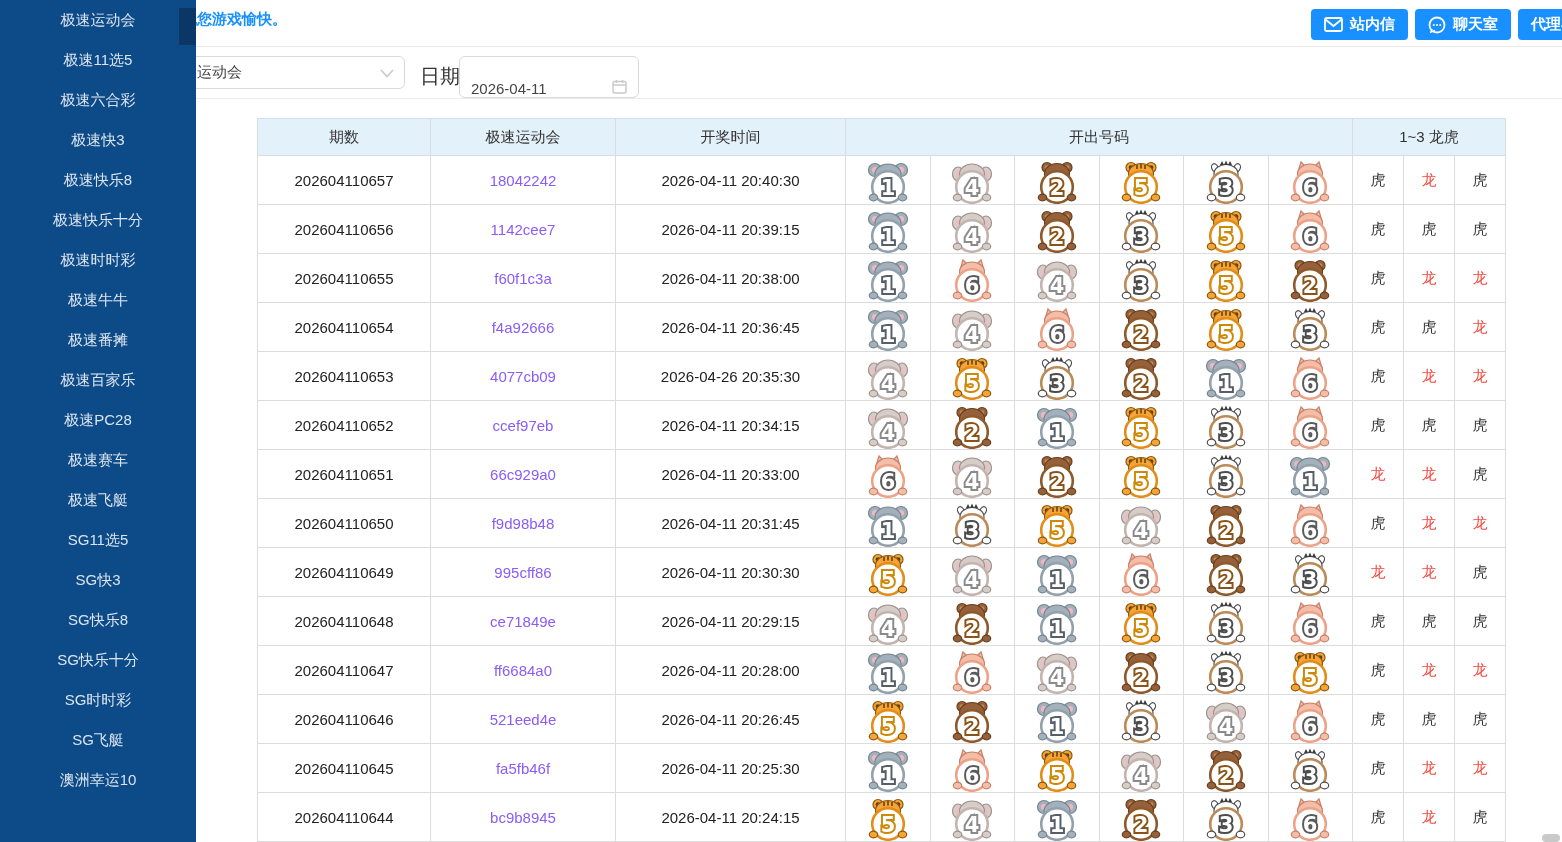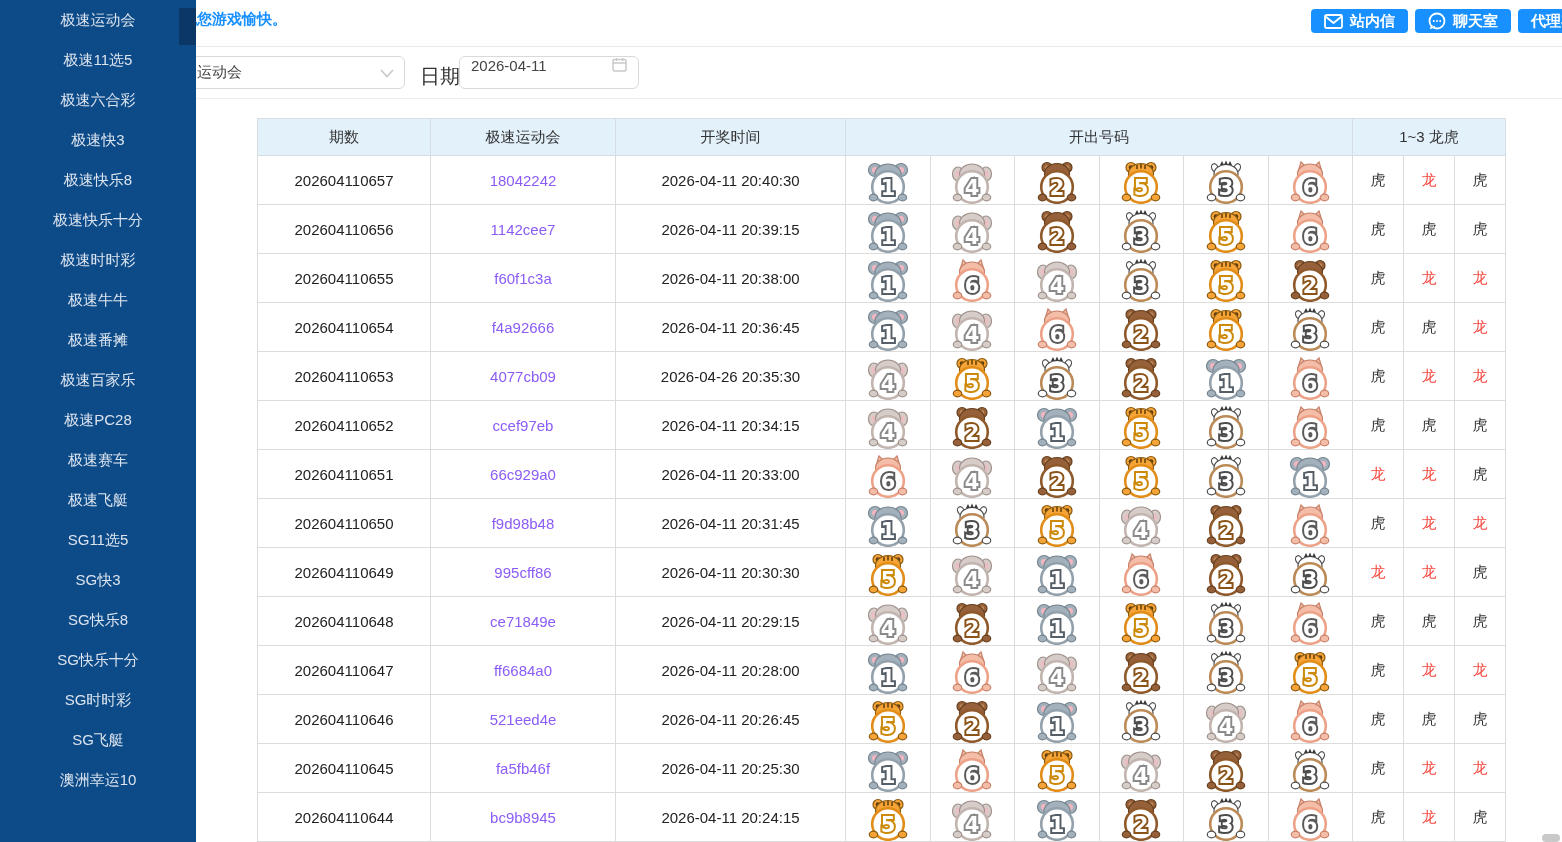--- a/index.html
+++ b/index.html
@@ -5,36 +5,36 @@
   * { margin:0; padding:0; box-sizing:border-box; }
   html,body { width:1562px; height:842px; overflow:hidden; background:#fff;
     font-family:"Liberation Sans", sans-serif; }
   .stage { position:relative; width:1562px; height:842px; background:#fff; overflow:hidden; }
 
   
   .topbar { position:absolute; left:0; top:0; width:1562px; height:47px;
     border-bottom:1px solid #e9e9e9; background:#fff; }
   .welcome { position:absolute; left:182px; top:10px; font-size:15px; font-weight:bold; color:#1890ff; white-space:nowrap; }
   .tb-buttons { position:absolute; right:-42px; top:9px; display:flex; gap:7px; }
-  .tb-btn { display:flex; align-items:center; gap:7px; height:24px; padding:0 13px;
+  .tb-btn { display:flex; align-items:center; gap:7px; height:31px; padding:0 13px;
     background:#1890ff; color:#fff; border:none; border-radius:4px;
     font-size:15px; font-weight:bold; font-family:"Liberation Sans", sans-serif; cursor:pointer; white-space:nowrap; }
   .tb-btn svg { display:block; }
 
   
   .filterbar { position:absolute; left:0; top:48px; width:1562px; height:51px;
     border-bottom:1px solid #ececec; background:#fff; }
   .select-box { position:absolute; left:156px; top:8px; width:249px; height:33px;
     border:1px solid #d9d9d9; border-radius:6px; background:#fff;
     display:flex; align-items:center; padding:0 10px; font-size:15px; color:#444; cursor:pointer; }
   .select-box .chev { margin-left:auto; color:#c9c9c9; }
   .date-label { position:absolute; left:420px; top:15px; font-size:20px; color:#333; }
-  .date-box { position:absolute; left:459px; top:8px; width:180px; height:33px;
+  .date-box { position:absolute; left:459px; top:8px; width:180px; height:42px;
     border:1px solid #d9d9d9; border-radius:6px; background:#fff;
-    display:flex; align-items:flex-start; padding:0 11px; font-size:15px; color:#444; }
+    display:flex; align-items:flex-end; padding:0 11px; font-size:15px; color:#444; }
   .date-box .cal { margin-left:auto; color:#c9c9c9; }
 
   
   .table-wrap { position:absolute; left:257px; top:118px; }
   table.results { border-collapse:collapse; table-layout:fixed; width:1248px; background:#fff;padding-left:36px; }
   table.results th { height:37px; background:#e3f1fb; border:1px solid #d6dee4;
     font-size:15px; font-weight:normal; color:#333; text-align:center; }
   table.results td { height:48.5px; border:1px solid #dcdcdc; text-align:center;
     font-size:15px; color:#222; padding:0; vertical-align:middle; }
   td.block a, td.block span { color:#8b5cf6; cursor:pointer; text-decoration:none; }

